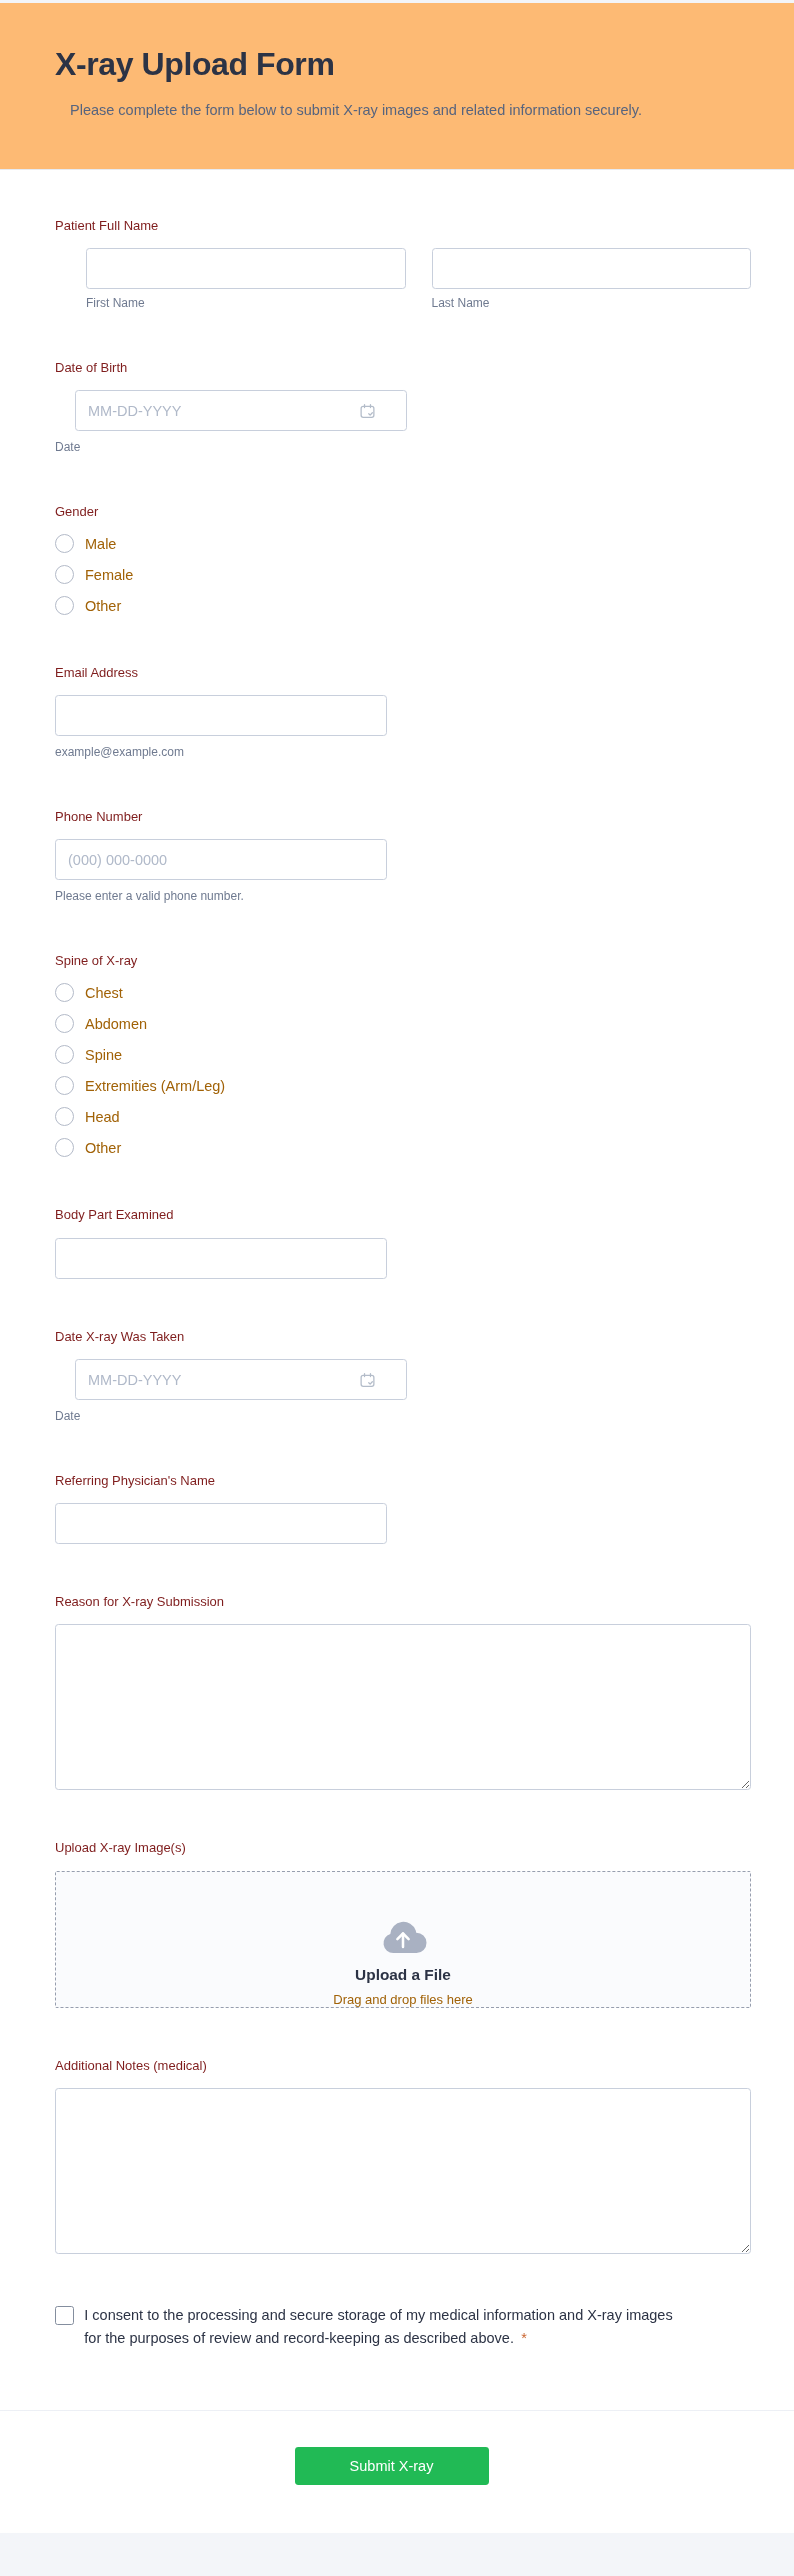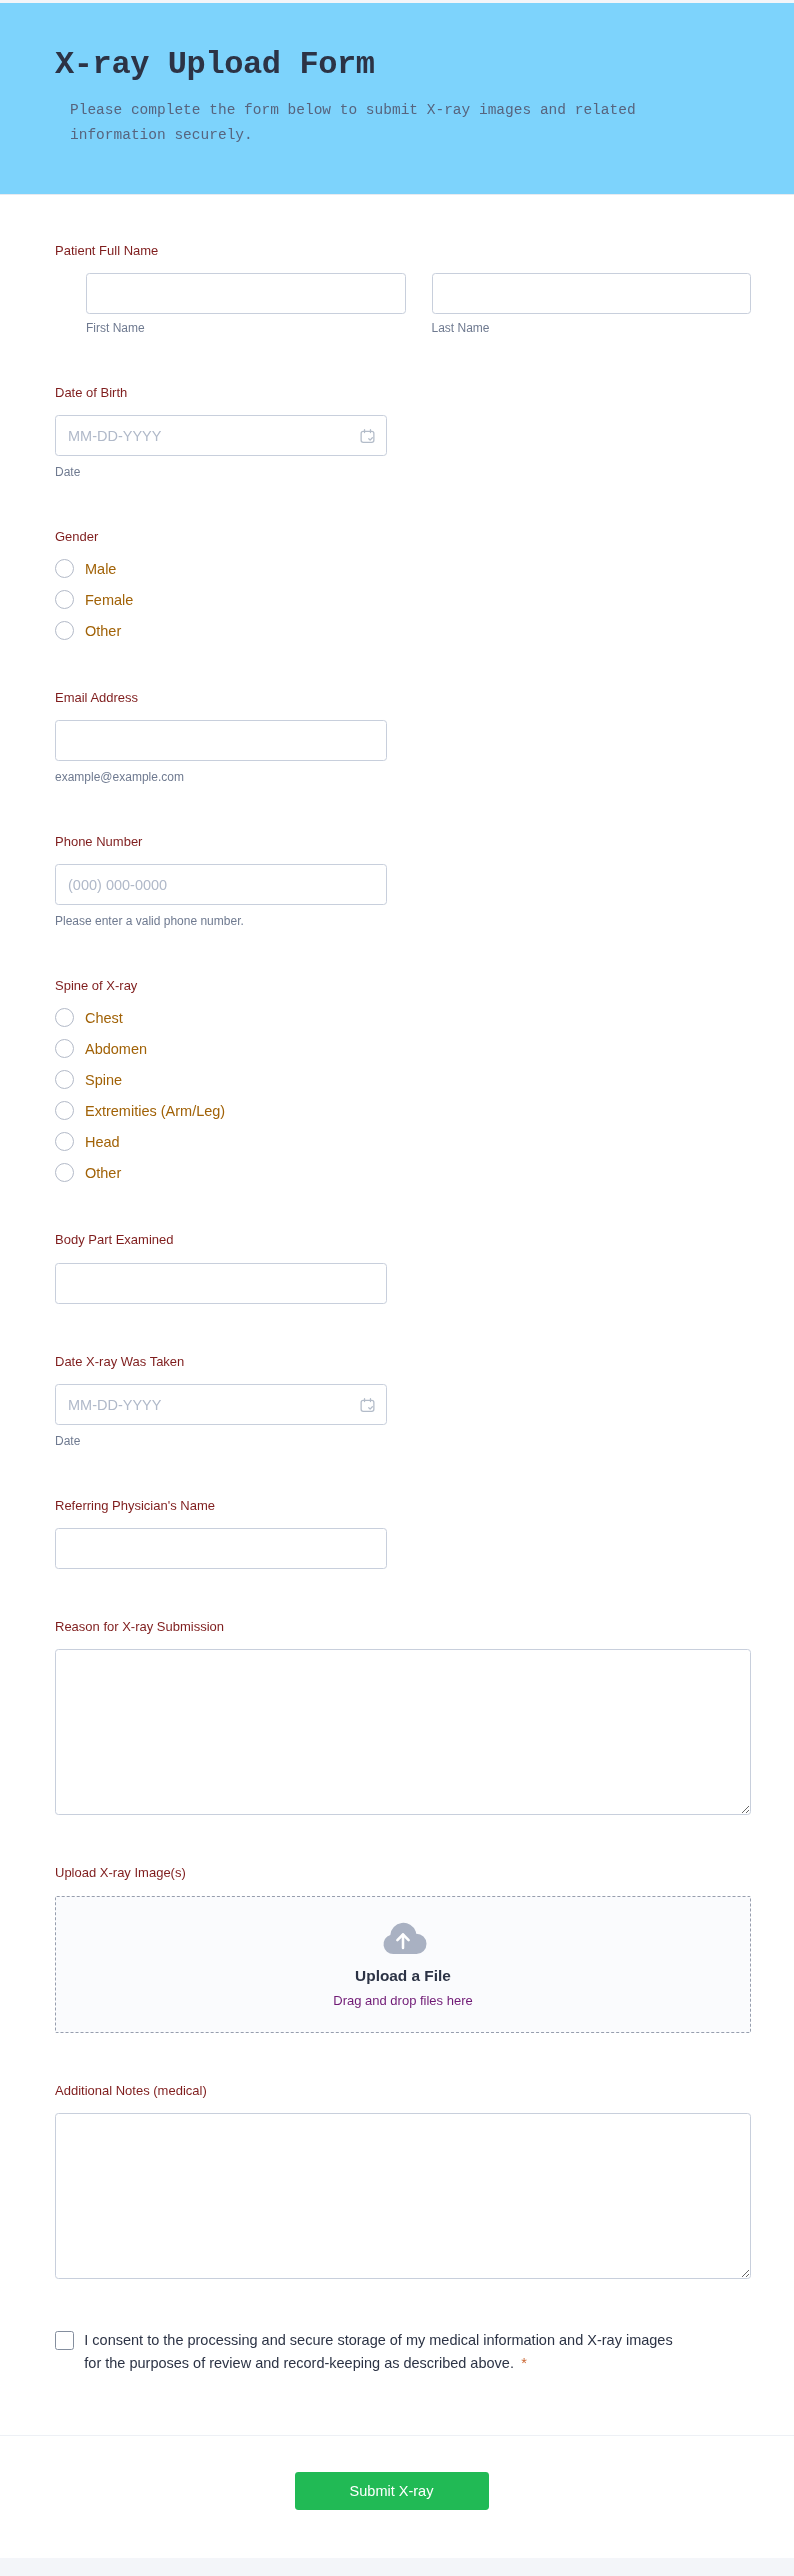--- a/index.html
+++ b/index.html
@@ -5,25 +5,24 @@
   html,body{margin:0;padding:0;}
   body{
     width:795px;
     background:#f3f5f9;
     font-family:"Liberation Sans", sans-serif;
     color:#2c3345;
   }
   .page{width:795px;}
   
   .header-card{
-    background:#7dd3fc;
+    background:#fdba74;
     margin-top:2.6px;
     padding:43px 55px 31px 55px;
     border-bottom:0.9px solid #e7eaf0;
-    font-family:Liberation Mono, monospace;
   }
   .form-title{
     font-size:32px;
     font-weight:700;
     letter-spacing:-0.4px;
     margin:0 0 13.7px 0;
     color:#2c3345;
   }
   .form-subtitle{
     font-size:14.5px;
@@ -70,21 +69,21 @@
   .text-input::placeholder{color:#b0b9c9;opacity:1;}
   .sublabel{
     font-size:12px;
     color:#6f7a90;
     margin-top:8.5px;
   }
   .date-wrap{
     position:relative;
     width:332px;
   }
-  .date-wrap .text-input{width:100%;padding-right:38px;}
+  .date-wrap .text-input{width:100%;padding-right:38px;margin-left:20px;}
   .calendar-icon{
     position:absolute;
     right:11px;top:50%;
     transform:translateY(-50%);
     width:17px;height:17px;
     display:block;
   }
   
   .option-row{
     display:flex;
@@ -125,33 +124,33 @@
   .upload-box{
     box-sizing:border-box;
     width:100%;
     height:137px;
     background:#fafbfd;
     border:0.9px dashed #979eae;
     border-radius:1.7px;
     display:flex;
     flex-direction:column;
     align-items:center;
-    justify-content:center;
+    justify-content:flex-end;
     cursor:pointer;
   }
   .cloud-icon{width:50px;height:36px;display:block;margin-bottom:10.3px;}
   .upload-title{
     font-size:15.4px;
     font-weight:700;
     color:#2c3345;
     margin-bottom:7.7px;
   }
   .upload-hint{
     font-size:13px;
-    color:#701a75;
+    color:#a16207;
   }
   
   .consent{margin-bottom:55px;max-width:634px;}
   .consent-label{
     font-size:14.5px;
     line-height:23px;
     color:#2c3345;
     cursor:pointer;
     display:block;
   }

